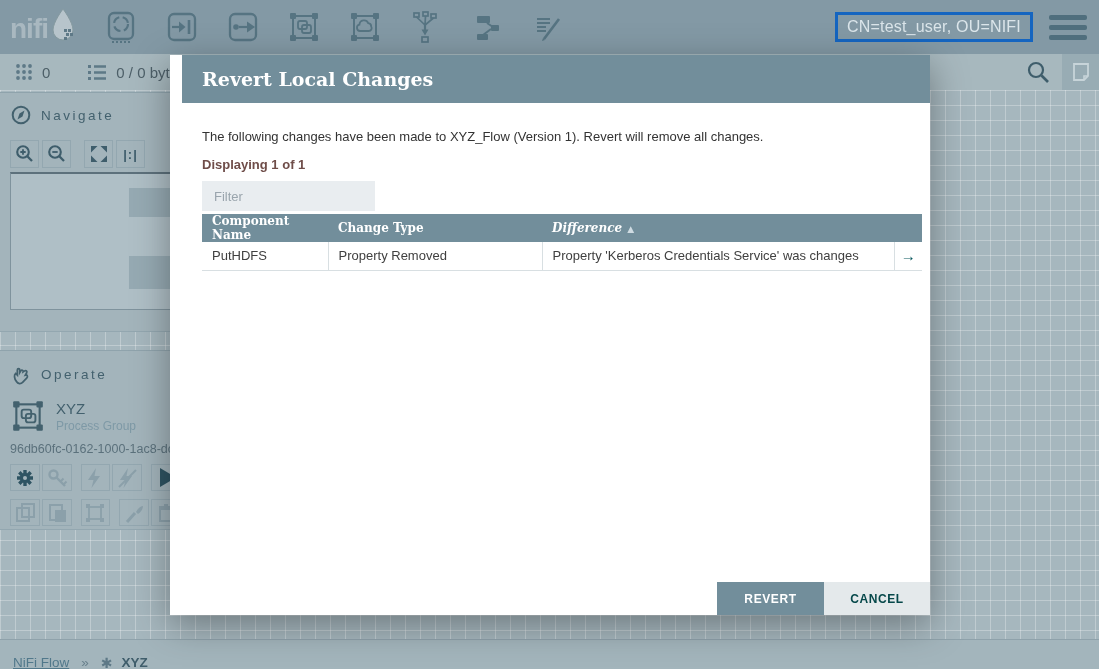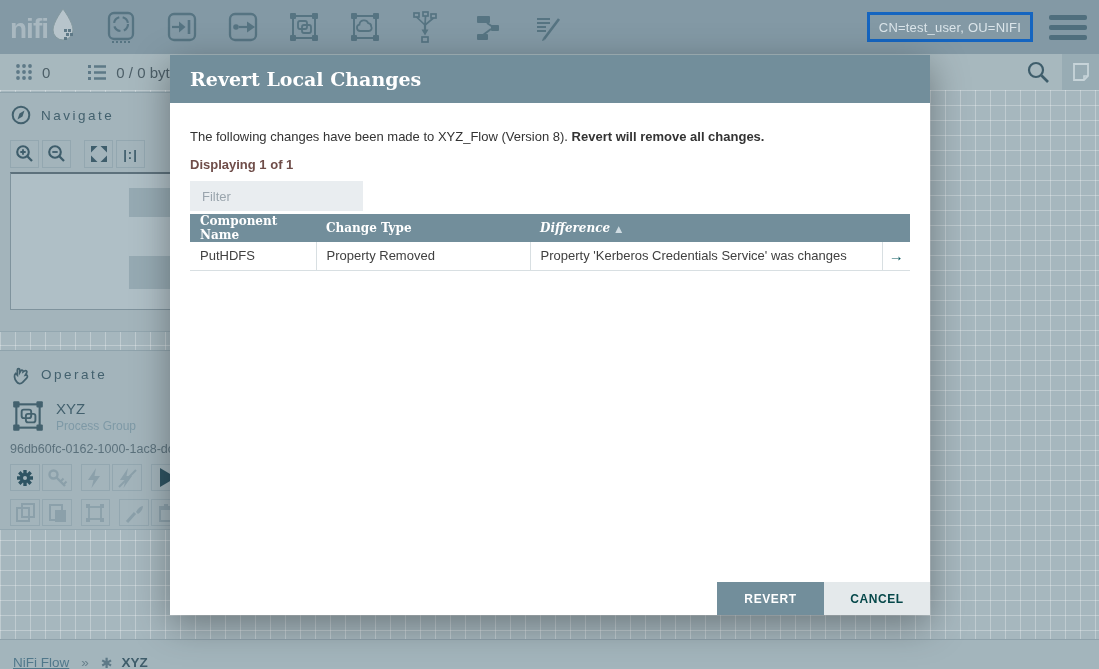--- a/index.html
+++ b/index.html
@@ -16,21 +16,21 @@
 
   
   .top-header { position:absolute; left:0; top:0; width:1099px; height:54px;
     background:#8399a5; display:flex; align-items:center; }
   .logo { display:flex; align-items:flex-end; margin-left:10px; }
   .logo-text { font-size:28px; font-weight:bold; letter-spacing:-1px; color:#a9b8c0; line-height:36px; }
   .component-toolbar { display:flex; gap:27px; margin-left:26px; align-items:center; }
   .tool-icon { width:34px; height:34px; color:#567482; cursor:grab; }
   .tool-icon svg { width:34px; height:34px; display:block; }
   .header-right { position:absolute; right:0; top:0; height:54px; display:flex; align-items:center; }
-  .user-badge { height:30px; border:3px solid #1565c0; color:#dbe5ea; font-size:13px;
+  .user-badge { height:30px; border:3px solid #1565c0; color:#dbe5ea; font-size:16px;
     display:flex; align-items:center; padding:0 9px; margin-right:16px; letter-spacing:.2px; }
   .hamburger { width:38px; margin-right:12px; display:flex; flex-direction:column; gap:5px; cursor:pointer; }
   .hamburger span { display:block; height:5px; border-radius:2px; background:#4f6e7d; }
 
   
   .status-bar { position:absolute; left:0; top:54px; width:1099px; height:36px;
     background:#a7b8be; display:flex; align-items:center; }
   .stat { display:flex; align-items:center; color:#4d5f68; font-size:15px; }
   .stat svg { display:block; }
   .stat-count { margin-left:8px; }
@@ -79,26 +79,26 @@
   .bottom-bar { position:absolute; left:0; top:639px; width:1099px; height:46px;
     background:#a3b5bc; border-top:1px solid #8fa2ab; display:flex; align-items:center;
     padding-left:13px; font-size:13.5px; }
   .bc-link { color:#51788b; text-decoration:underline; cursor:pointer; }
   .bc-sep { color:#68808c; margin:0 12px; }
   .bc-star { color:#5e7987; font-size:14px; margin-right:9px; }
   .bc-current { color:#3f5d6b; font-weight:bold; }
 
   
   .modal { position:absolute; left:170px; top:55px; width:760px; height:560px;
-    background:#ffffff; box-shadow:0 10px 35px rgba(0,0,0,.35); }
+    background:#ffffff; box-shadow:0 10px 35px rgba(0,0,0,.35);padding-left:12px; }
   .modal-header { height:48px; background:#728e9b; color:#ffffff; display:flex; align-items:center;
     padding-left:20px; font-family:"DejaVu Serif", serif; font-weight:bold; font-size:19px; }
   .modal-body { padding:26px 20px 0 20px; }
   .modal-desc { font-size:13px; color:#333333; }
-  .modal-desc b { font-weight:bold; }
+  .modal-desc b { font-weight:normal; }
   .displaying { margin-top:13px; font-size:13px; font-weight:bold; color:#6f4d49; }
   .filter-input { margin-top:9px; width:173px; height:30px; background:#e9edf0; border:none;
     outline:none; padding:0 12px; font-size:13px; color:#445; font-family:"Liberation Sans",sans-serif; }
   .filter-input::placeholder { color:#9aa5ad; }
 
   .grid-table { margin-top:3px; width:720px; border-collapse:collapse; table-layout:fixed; }
   .grid-table th { background:#728e9b; color:#ffffff; height:28px; text-align:left;
     padding:0 0 0 10px; font-family:"DejaVu Serif", serif; font-size:12px; font-weight:bold; cursor:pointer; }
   .grid-table th.sorted { font-style:italic; }
   .sort-arrow { font-size:9px; color:#cfdbe2; margin-left:5px; font-style:normal; }
@@ -422,21 +422,21 @@
     <span class="bc-link">NiFi Flow</span>
     <span class="bc-sep">»</span>
     <span class="bc-star">✱</span>
     <span class="bc-current">XYZ</span>
   </div>
 
   <div class="modal">
     <div class="modal-header">Revert Local Changes</div>
     <div class="modal-body">
       <div class="modal-desc">
-        <span>The following changes have been made to XYZ_Flow (Version 8). </span><b>Revert will remove all changes.</b>
+        <span>The following changes have been made to XYZ_Flow (Version 1). </span><b>Revert will remove all changes.</b>
       </div>
       <div class="displaying">Displaying 1 of 1</div>
       <input class="filter-input" type="text" placeholder="Filter" style="">
       <table class="grid-table">
         <colgroup>
           <col class="col-name">
             <col class="col-type">
             <col class="col-diff">
             <col class="col-act">
         </colgroup>

